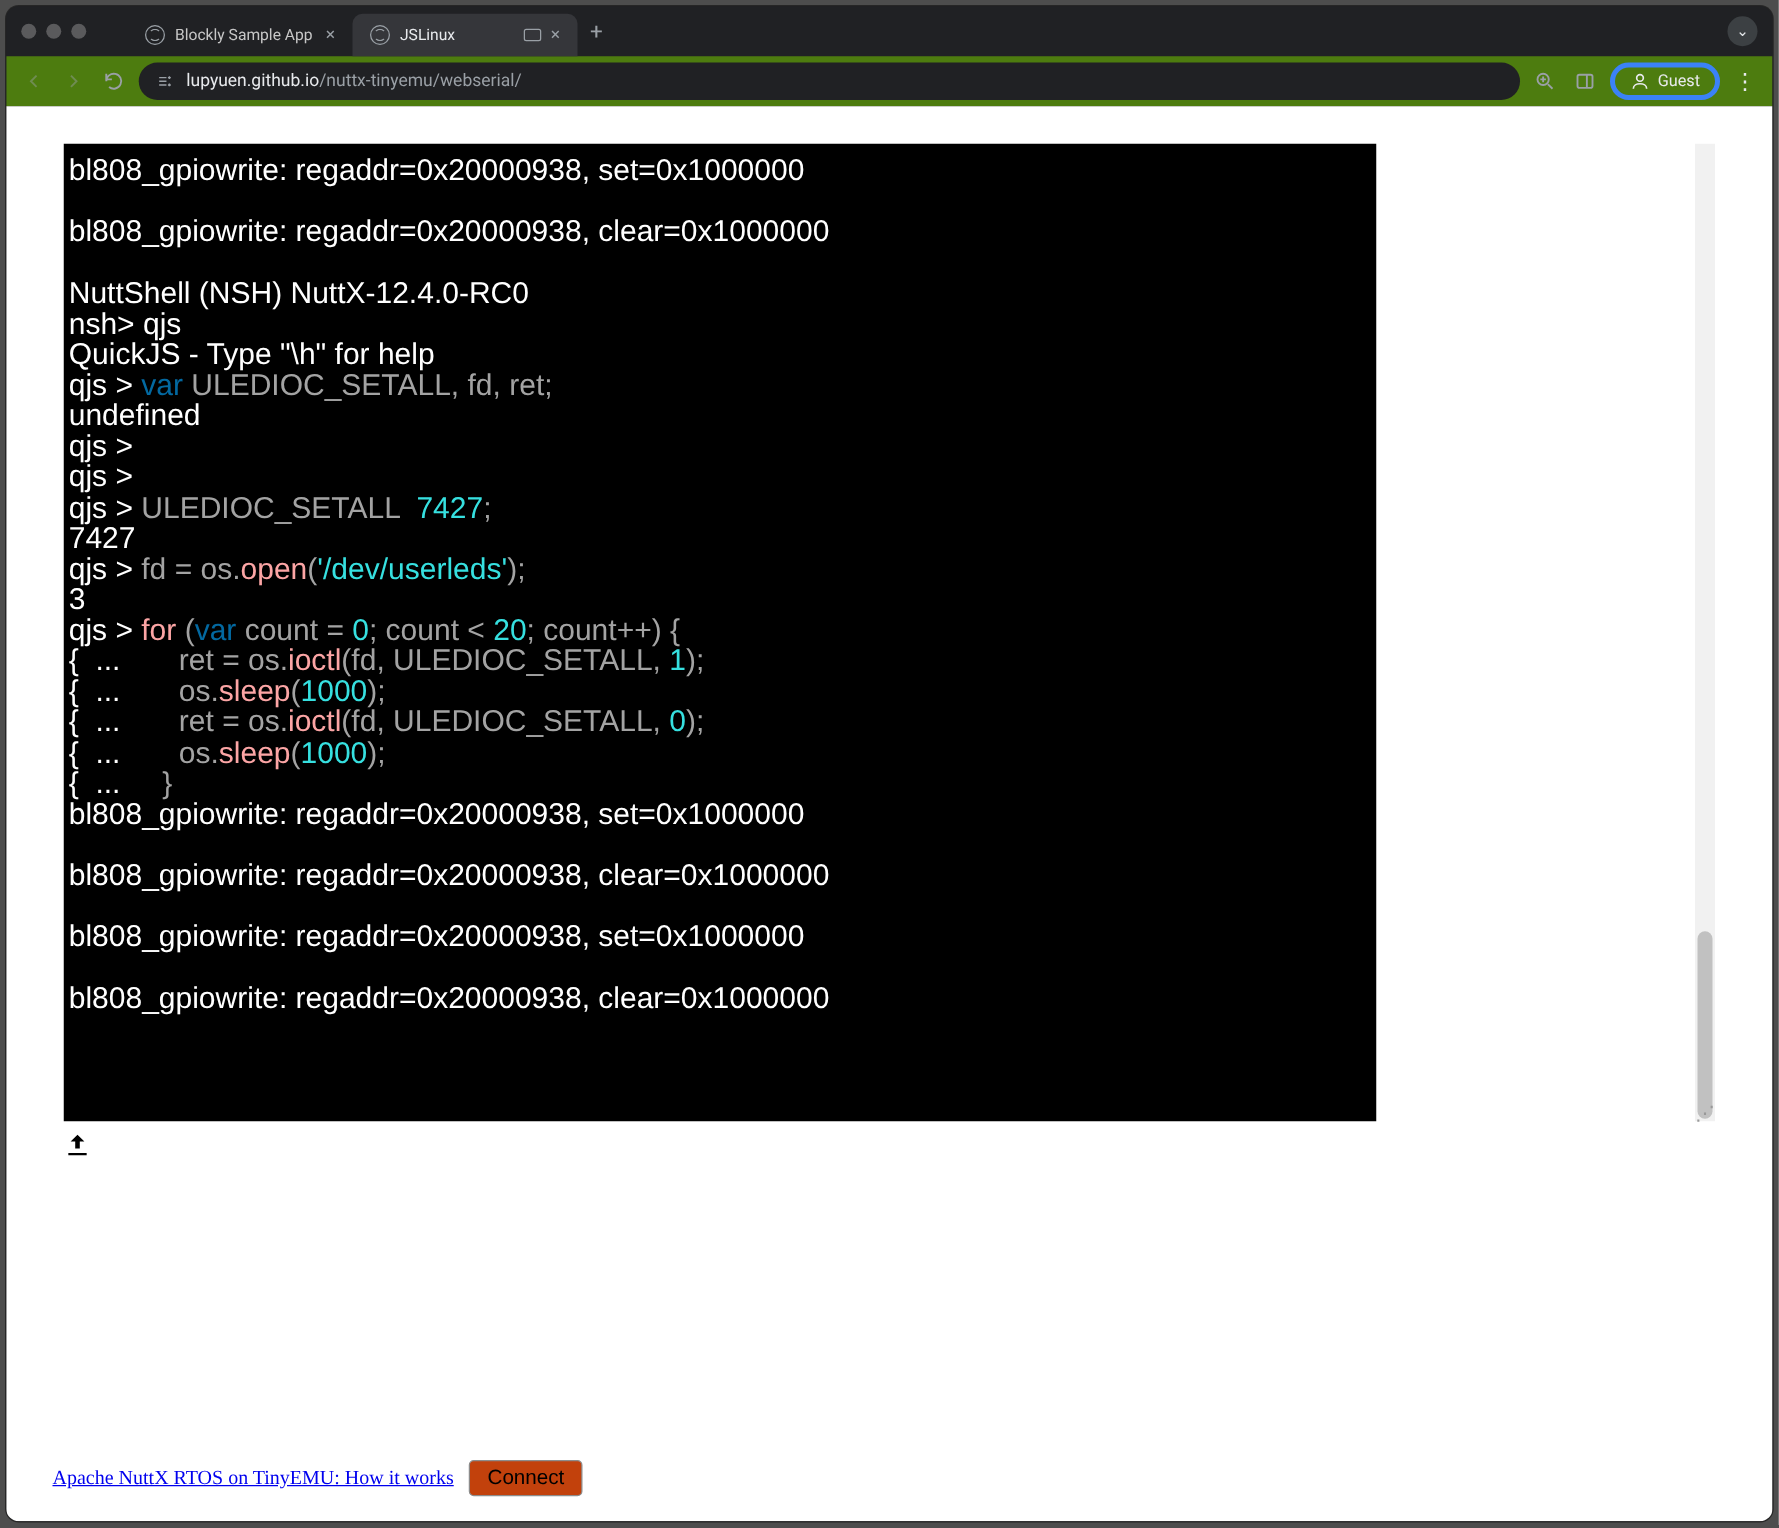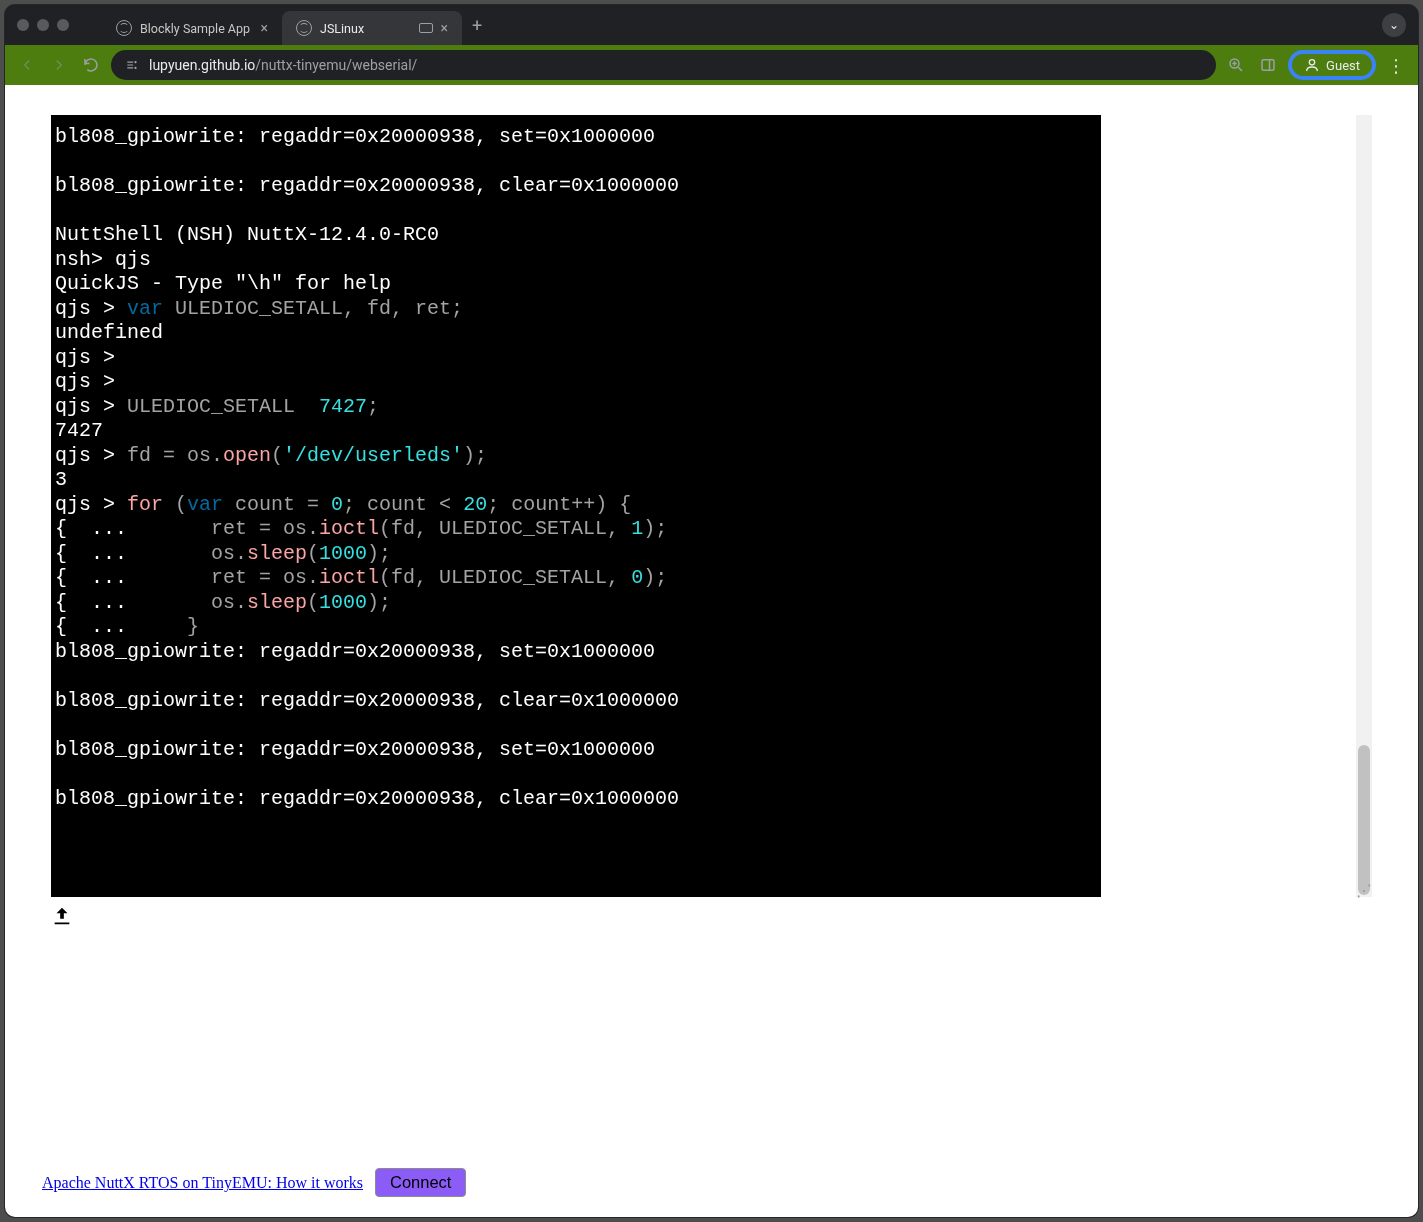--- a/index.html
+++ b/index.html
@@ -106,22 +106,22 @@
   }
   .page{
     position:absolute;inset:0;padding:30px 46px 20px 46px;
     display:flex;flex-direction:column;
   }
   .term-wrap{
     position:relative;flex:0 0 auto;
   }
   .term{
     background:#000;color:#fff;
-    font-family:Liberation Mono, monospace;
-    font-size:20px;line-height:24.5px;
+    font-family:Liberation Sans, sans-serif;
+    font-size:24px;line-height:24.5px;
     padding:10px 4px 60px 4px;
     white-space:pre;
     height:782px;
     overflow:hidden;
     width:1050px;
   }
   .term .mag{color:#0369a1;}
   .term .grn{color:#a3a3a3;}
   .term .cyn{color:#36e0e0;}
   .term .ylw{color:#fca5a5;}
@@ -144,21 +144,21 @@
   .upload-icon svg{width:22px;height:22px;fill:#000;}
   .footer{
     position:absolute;left:20px;bottom:20px;right:20px;
     font-family:"Times New Roman",serif;font-size:16px;
     display:flex;align-items:center;flex-wrap:wrap;gap:0;
   }
   .footer a{color:#0000ee;text-decoration:underline;margin-left:17px;}
   .footer .copy{display:block;width:100%;color:#000;}
   .connect-btn{
     font-family:Arial,sans-serif;font-size:16.5px;
-    background:#8b5cf6;border:1px solid #8c8c8c;border-radius:4px;
+    background:#c2410c;border:1px solid #8c8c8c;border-radius:4px;
     padding:4px 14px;margin-left:8px;color:#000;
   }
 </style>
 </head>
 <body>
 
 <div class="window">
 
   <div class="titlebar">
     <div class="traffic">

